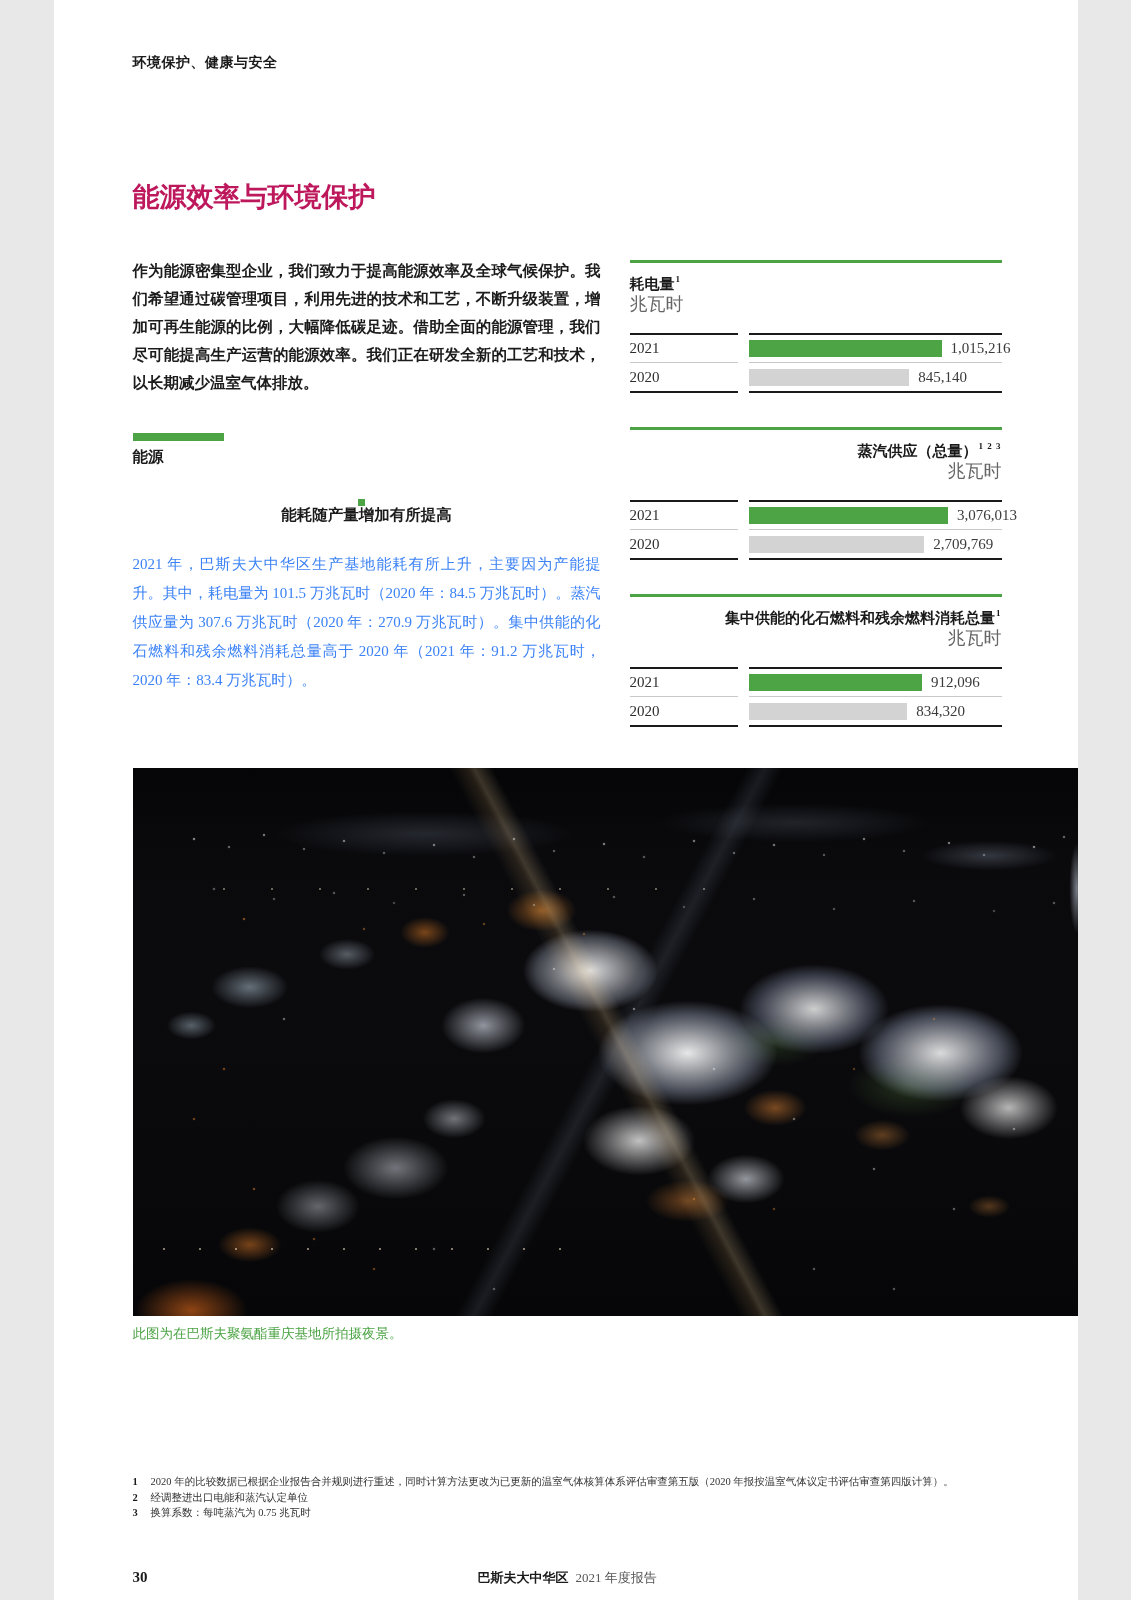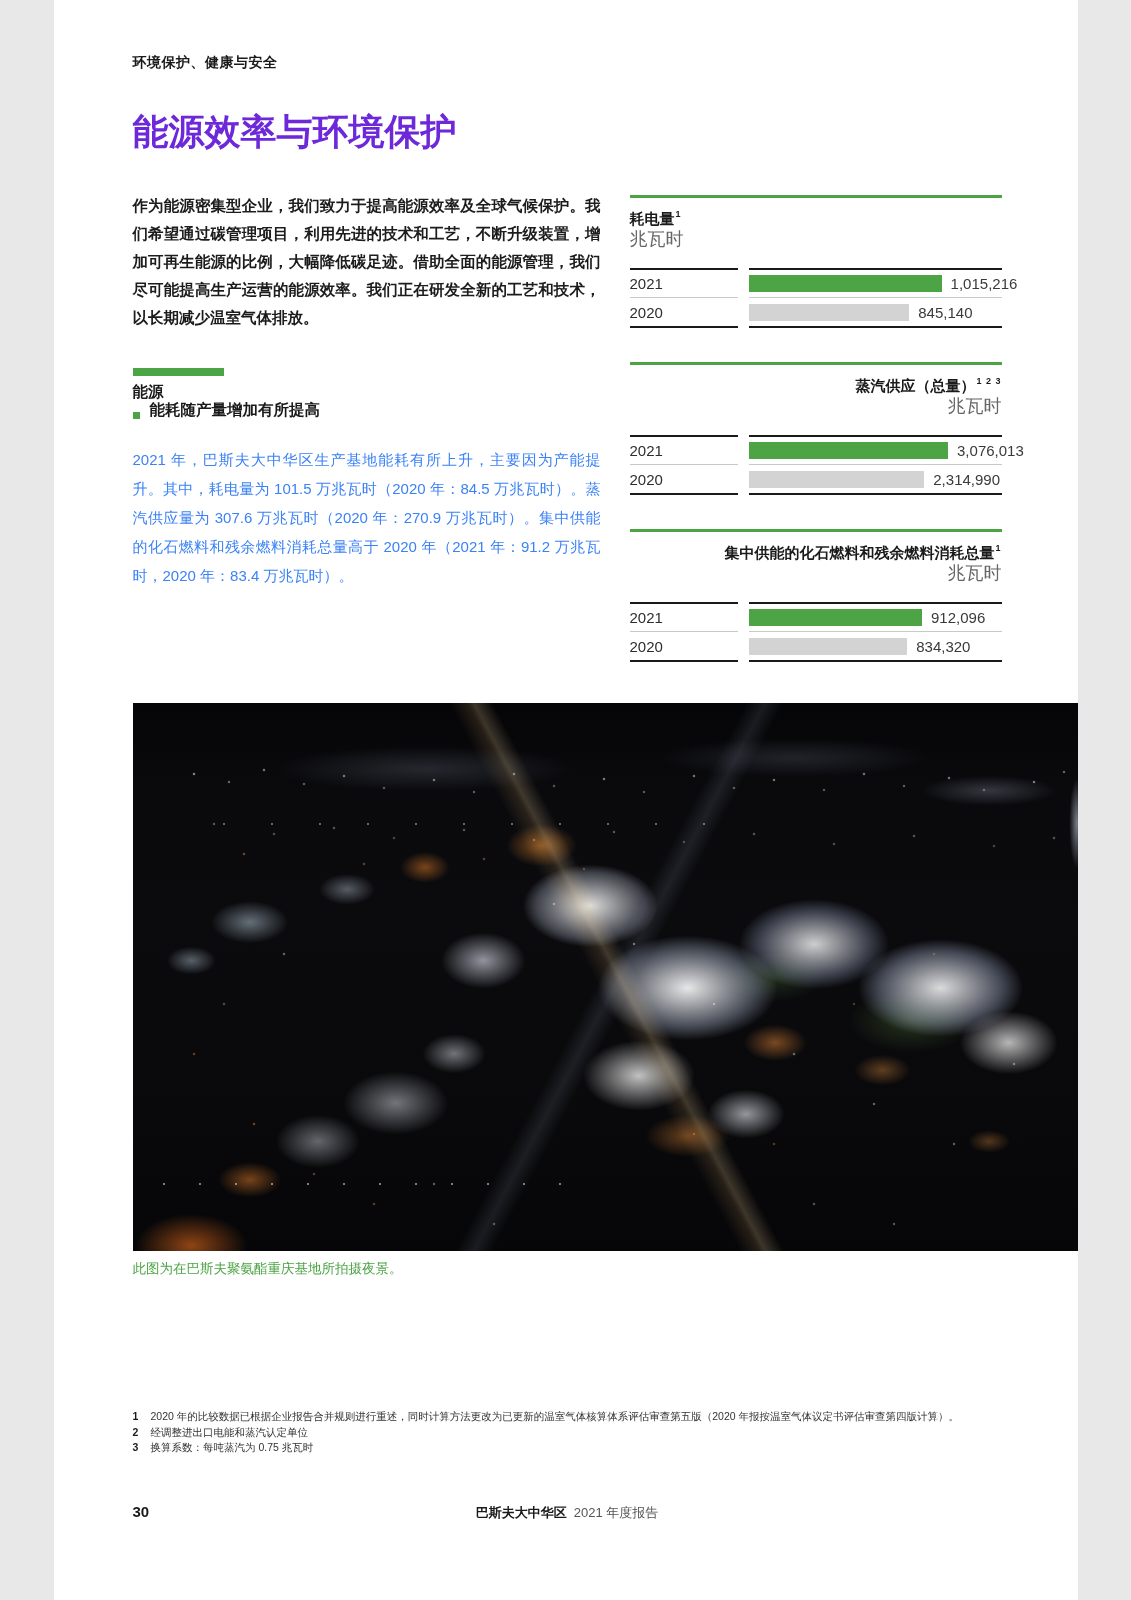--- a/index.html
+++ b/index.html
@@ -1,31 +1,31 @@
 <!DOCTYPE html>
 <html><head>
 <meta charset="utf-8">
 <style>
   html,body{margin:0;padding:0;background:#e8e8e8;}
   .page{
     width:1024px;height:1600px;background:#ffffff;position:relative;
     margin:0 auto;overflow:hidden;
-    font-family:Liberation Sans, sans-serif;color:#1a1a1a;
+    font-family:Liberation Serif, serif;color:#1a1a1a;
   }
   .content{padding:0 76px 0 79px;}
   .eyebrow{padding-top:54px;font-size:14px;font-weight:bold;letter-spacing:.5px;}
-  .page-title{margin:44px 0 0 0;font-size:36px;line-height:32px;font-weight:bold;color:#6d28d9;}
+  .page-title{margin:109px 0 0 0;font-size:27px;line-height:32px;font-weight:bold;color:#be185d;}
   .columns{margin-top:44px;display:flex;}
   .col-left{width:468px;}
   .col-right{flex:1;margin-left:29px;margin-top:3px;}
 
   .intro{margin:0;font-size:15.5px;line-height:28px;font-weight:bold;text-align:justify;color:#1c1c1c;}
   .section-marker{margin-top:36px;width:91px;height:8px;background:#4CA445;}
   .section-heading{margin-top:7px;font-size:15.5px;line-height:18px;font-weight:bold;}
-  .bullet-row{display:flex;align-items:flex-end;}
+  .bullet-row{margin-top:33px;display:flex;align-items:center;flex-direction:column;}
   .bullet-square{width:7px;height:7px;background:#4CA445;margin-right:10px;flex:0 0 auto;}
   .bullet-title{font-size:15.5px;font-weight:bold;line-height:18px;}
   .body-text{margin:26px 0 0 0;font-size:15px;line-height:29px;text-align:justify;color:#3b82f6;}
 
   .chart{border-top:3px solid #4CA445;padding-top:8px;}
   .chart + .chart{margin-top:36px;text-align:right;}
   .chart-title{font-size:15px;line-height:18px;font-weight:bold;}
   .chart-title sup{font-size:9px;font-weight:bold;position:relative;top:-1px;letter-spacing:1px;margin-left:1px;}
   .chart-unit{margin-top:3px;font-size:18px;line-height:16px;color:#666;}
   .chart-table{margin-top:21px;}
@@ -193,21 +193,21 @@
               <div class="ylabel">2021</div>
               <div class="barcell">
                 <div class="bar" style="width: 78.87%; background: rgb(76, 164, 69);"></div>
                 <div class="bar-value">3,076,013</div>
               </div>
             </div>
             <div class="trow t-mid">
               <div class="ylabel">2020</div>
               <div class="barcell">
                 <div class="bar" style="width: 69.48%; background: rgb(211, 211, 211);"></div>
-                <div class="bar-value">2,314,990</div>
+                <div class="bar-value">2,709,769</div>
               </div>
             </div>
             <div class="tend">
                 <div class="ylabel"></div>
                 <div class="barcell"></div>
               </div>
           </div>
         </div>
 
         <div class="chart">

